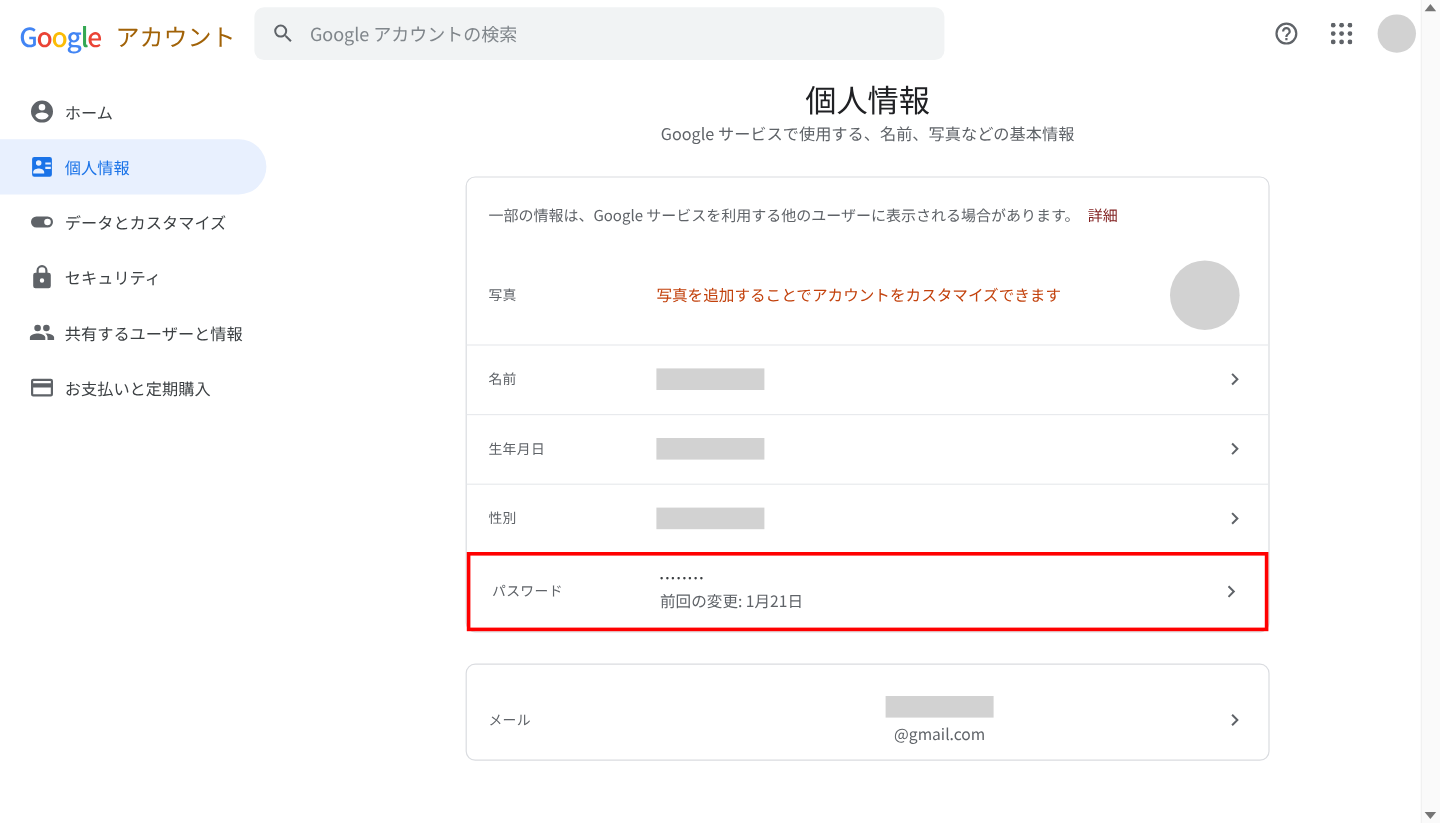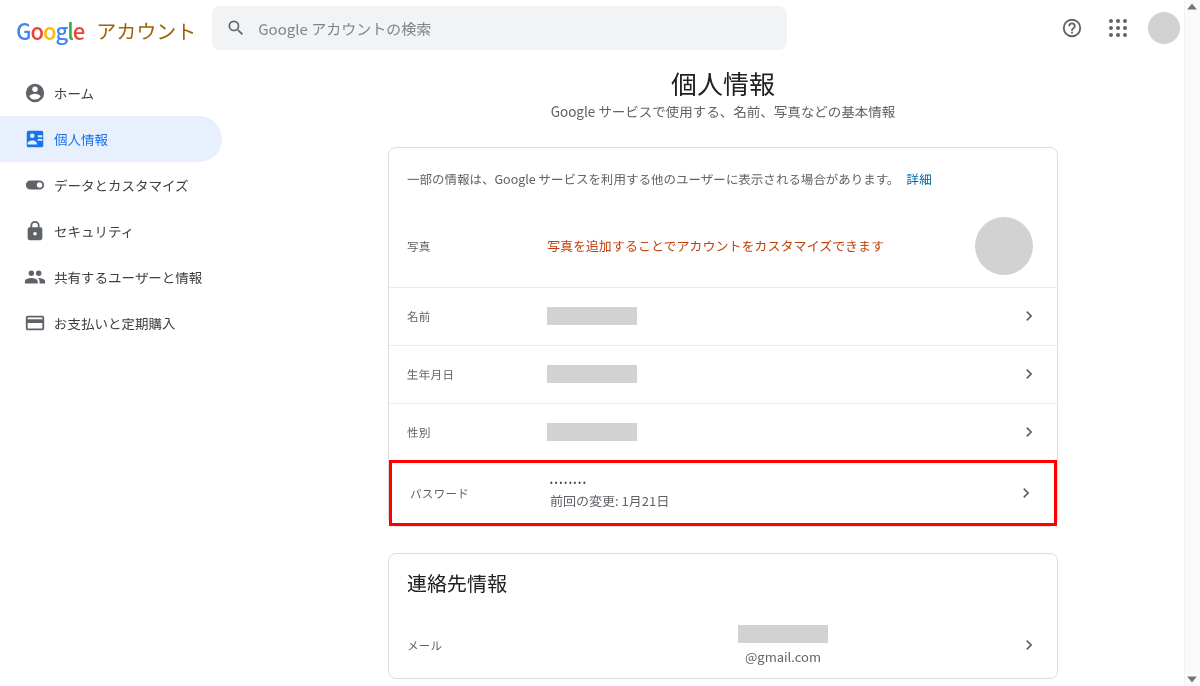--- a/index.html
+++ b/index.html
@@ -67,21 +67,21 @@
   .main-inner { width: 670px; margin: 0 auto; }
   .page-title { text-align: center; font-size: 26px; font-weight: 400; margin-top: 8px; color:#202124;}
   .page-sub  { text-align: center; font-size: 13.5px; color:#5f6368; margin-top: 0;}
 
   .card {
     border: 1px solid #dadce0; border-radius: 8px; margin-top: 26px;
   }
   .card-head { padding: 14px 18px 2px; }
   .card-head h2 { font-size: 20px; font-weight: 400; color:#202124;}
   .card-head .desc { font-size: 12.5px; color:#5f6368; margin-top: 8px; line-height: 1.5;}
-  .card-head .desc a { color:#0369a1; text-decoration:none; margin-left:4px; cursor:pointer;}
+  .card-head .desc a { color:#7f1d1d; text-decoration:none; margin-left:4px; cursor:pointer;}
 
   .rows { }
   .row {
     display: flex; align-items: center; padding: 12px 18px; min-height: 58px;
     border-top: 1px solid #e8eaed; cursor: pointer; position:relative;
   }
   .row.first { border-top: none; margin-top: 14px; }
   .row .lbl { flex: 0 0 140px; font-size: 11.5px; color:#5f6368; letter-spacing: 0.3px; }
   .row .val { flex: 1; font-size: 13px; color:#5f6368; display:flex; flex-direction:column; gap:4px;}
   .row .val .dots { font-size: 8px; letter-spacing: 2px; color:#3c4043;}
@@ -243,23 +243,20 @@
               <span>前回の変更: 1月21日</span>
             </div>
             <svg class="chev" viewBox="0 0 24 24">
                 <path d="M8.59 16.59L13.17 12 8.59 7.41 10 6l6 6-6 6z"></path>
               </svg>
           </div>
         </div>
       </section>
 
       <section class="card">
-        <div class="card-head">
-          <h2>連絡先情報</h2>
-        </div>
         <div class="rows">
           <div class="row contact first">
             <div class="lbl">メール</div>
             <div class="val email-val">
               <span class="redacted"></span>
               <span>@gmail.com</span>
             </div>
             <svg class="chev" viewBox="0 0 24 24">
                 <path d="M8.59 16.59L13.17 12 8.59 7.41 10 6l6 6-6 6z"></path>
               </svg>

